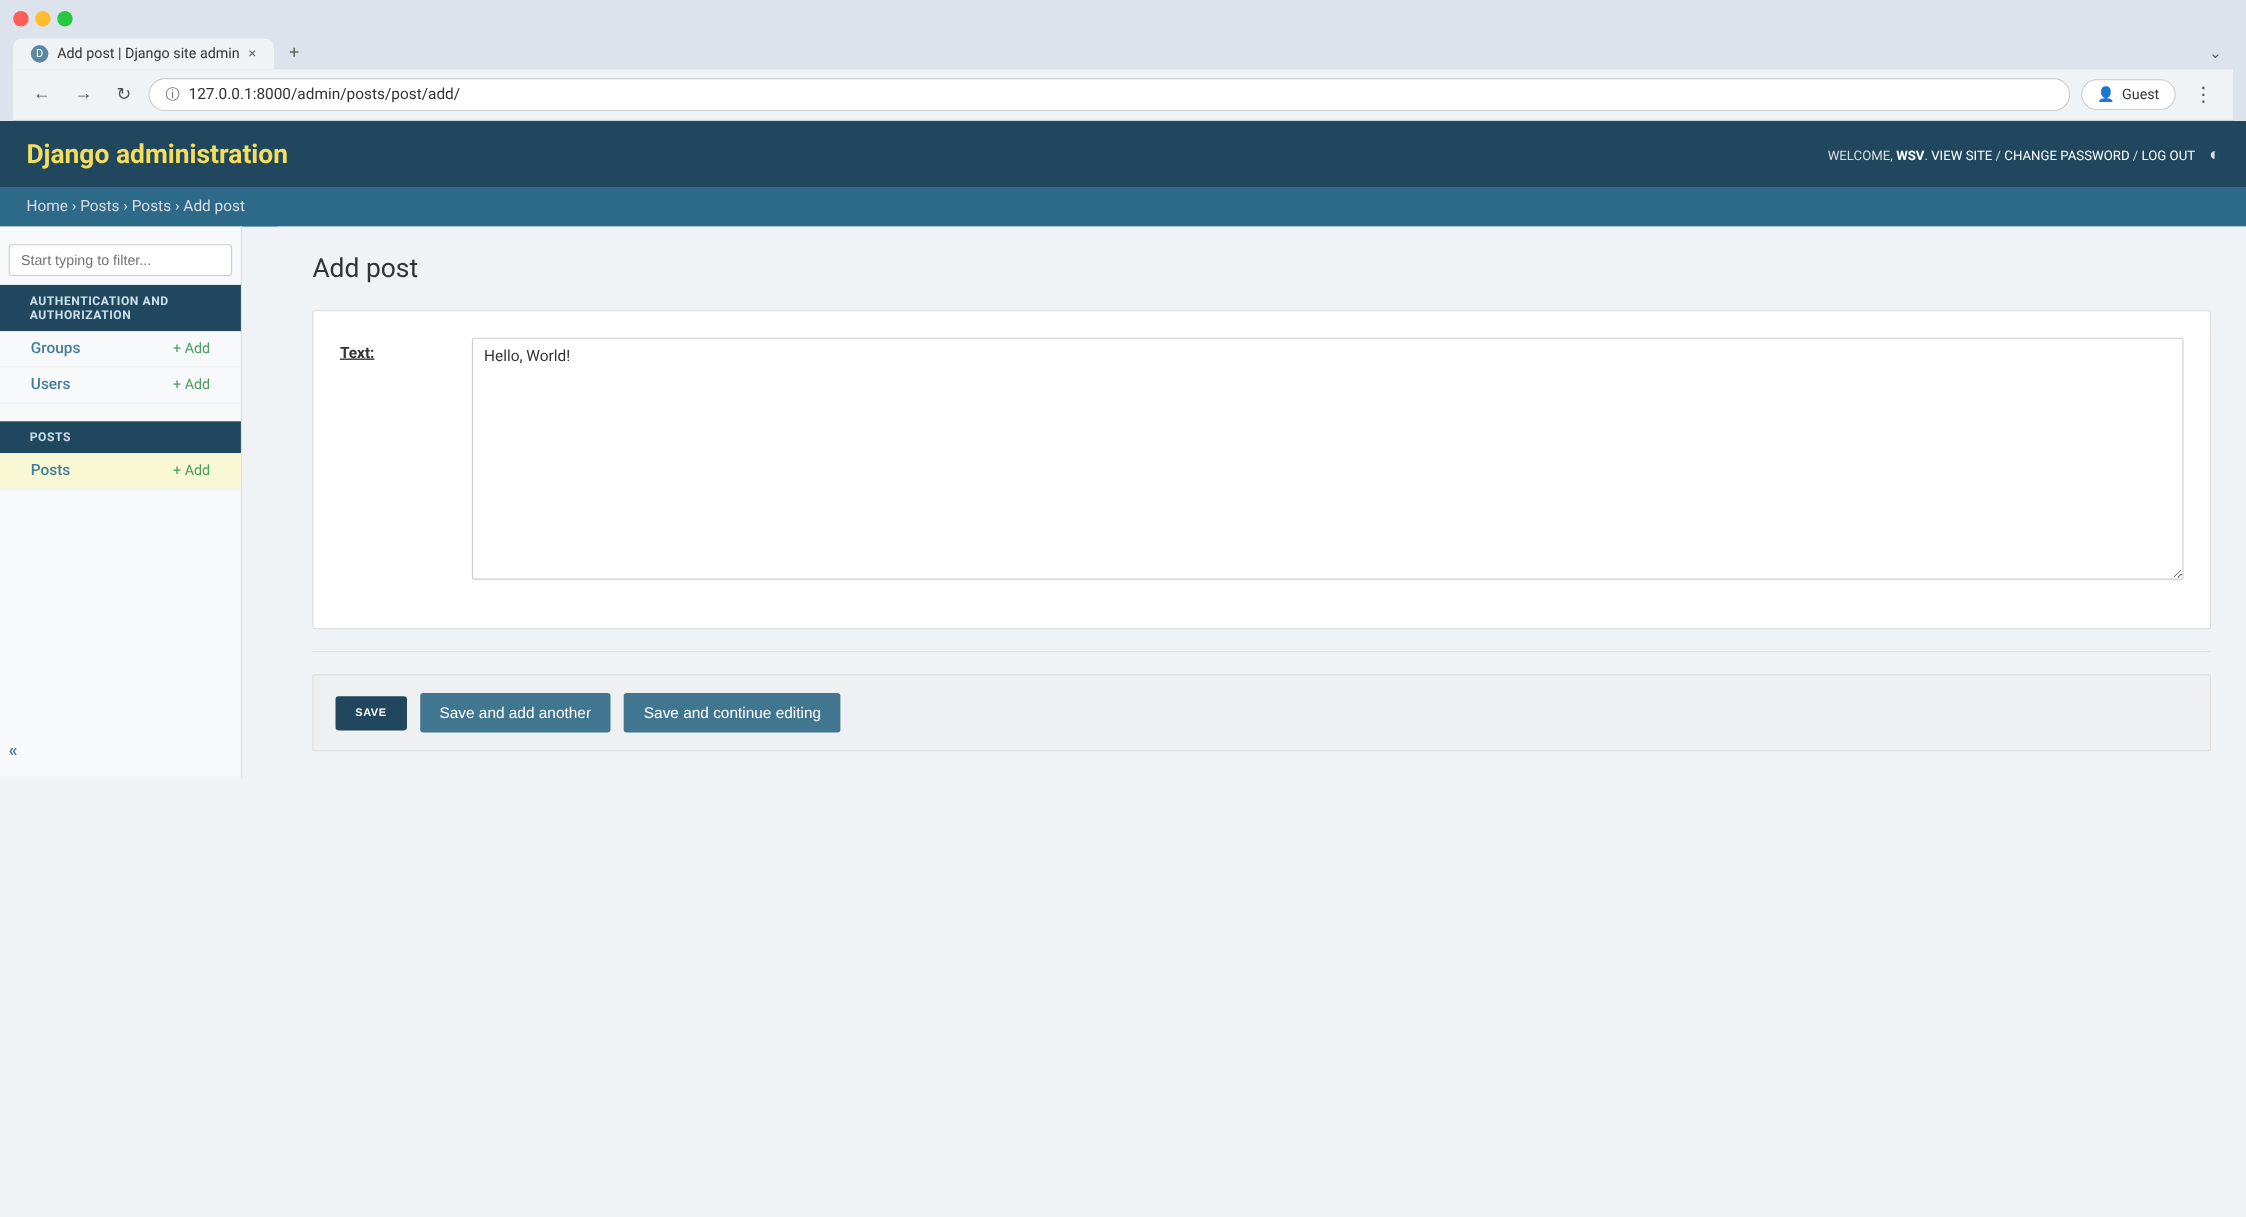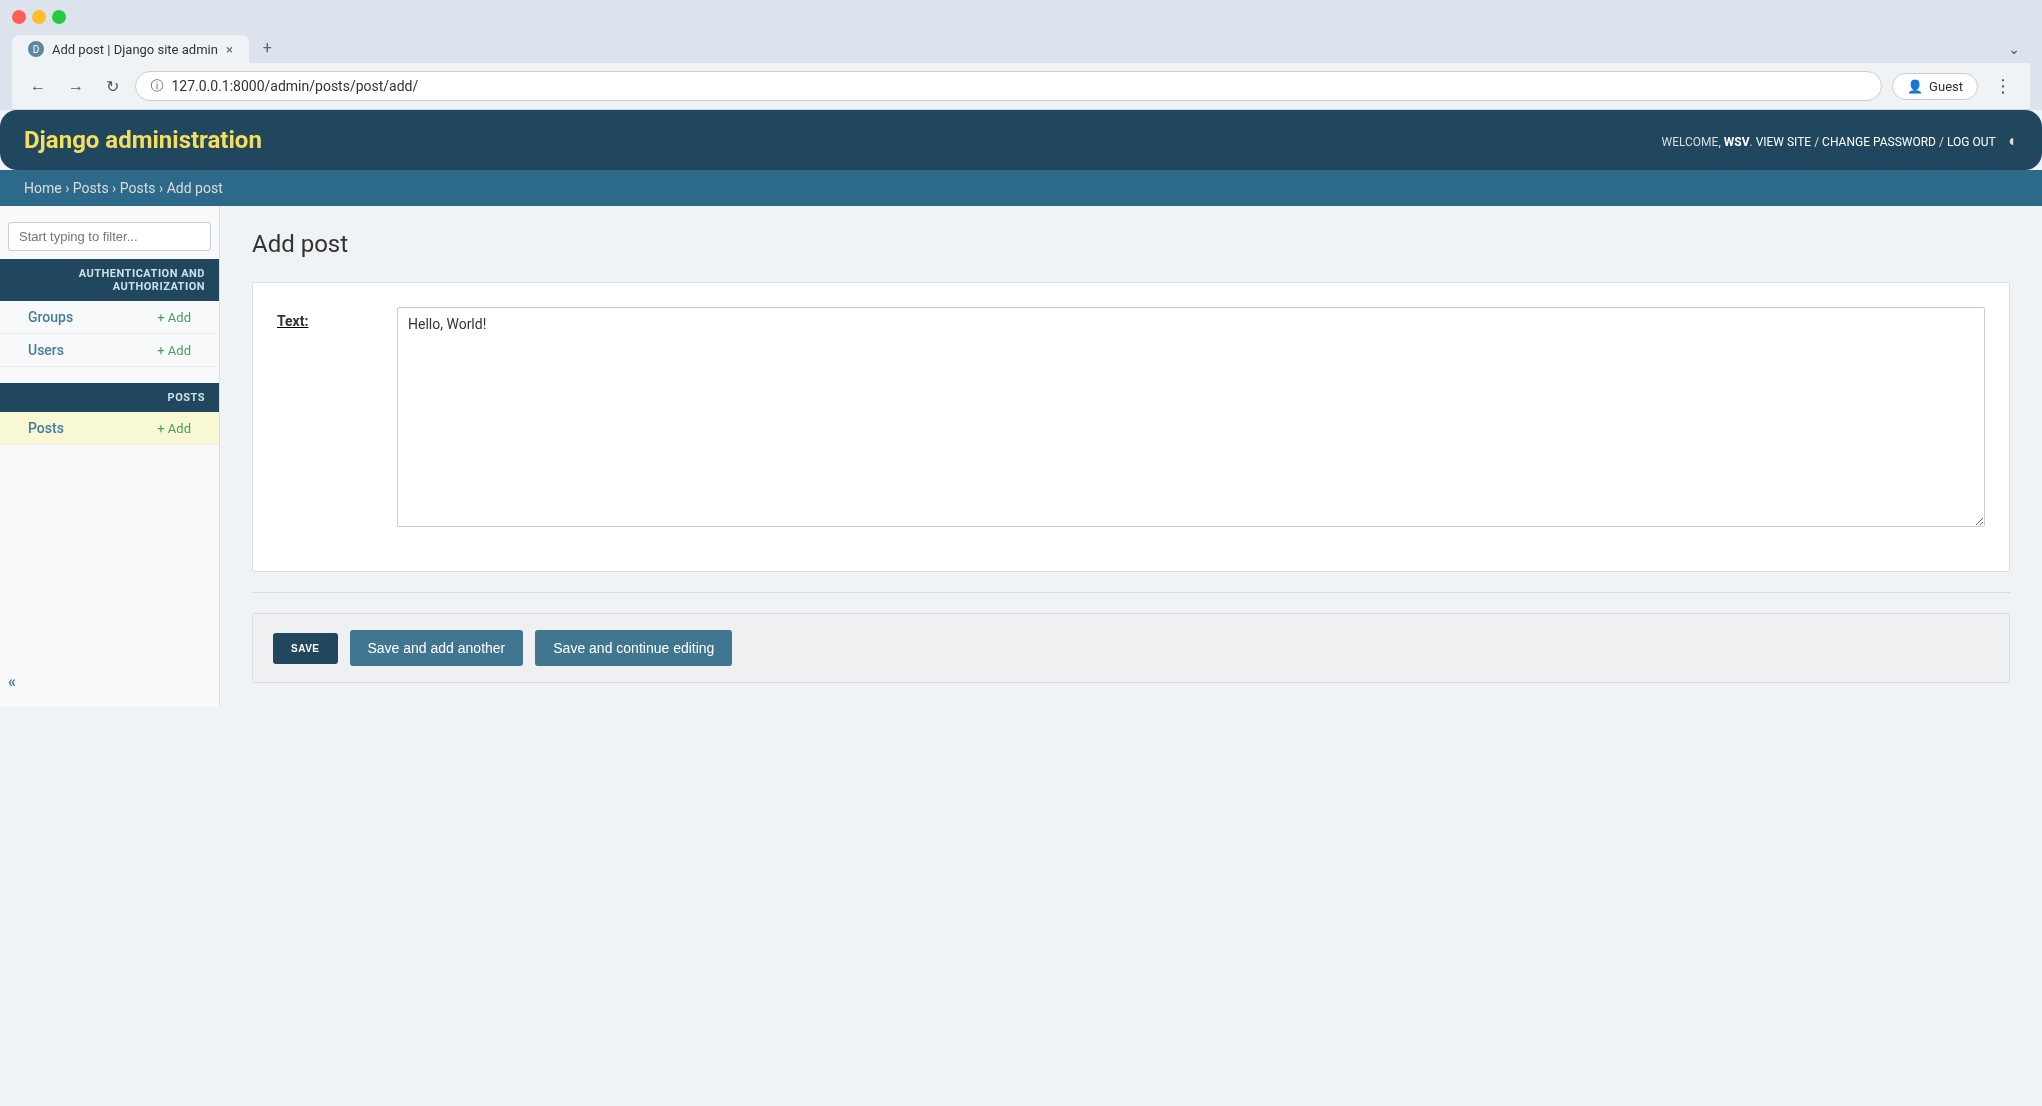--- a/index.html
+++ b/index.html
@@ -119,21 +119,20 @@
     }
 
     
     .django-app { background: #f0f3f6; min-height: 600px; }
     .django-header {
       background: #20475e;
       padding: 16px 24px;
       display: flex;
       align-items: center;
       justify-content: space-between;
-      border-radius: 17px;
     }
     .django-header-title {
       color: #f5dd5d;
       font-size: 24px;
       font-weight: bold;
       text-decoration: none;
     }
     .django-header-nav {
       color: #ddd;
       font-size: 12px;
@@ -147,20 +146,21 @@
       background: #2d6a8a;
       padding: 10px 24px;
       color: #ddd;
       font-size: 14px;
     }
     .django-breadcrumb a { color: #ddd; text-decoration: none; }
 
     .django-body {
       display: flex;
       min-height: 500px;
+      gap: 32px;
     }
 
     
     .sidebar {
       width: 220px;
       background: #f8f9fa;
       border-right: 1px solid #ddd;
       flex-shrink: 0;
       padding: 8px 0;
       position: relative;
@@ -176,23 +176,22 @@
       font-size: 13px;
       background: white;
       color: #333;
     }
     .sidebar-section-header {
       background: #20475e;
       color: #cce0eb;
       font-size: 11px;
       font-weight: bold;
       letter-spacing: 0.5px;
-      padding: 8px 14px;
+      padding: 8px 27px;
       text-transform: uppercase;
-      text-align: right;
     }
     .sidebar-item {
       padding: 8px 28px;
       display: flex;
       align-items: center;
       justify-content: space-between;
       font-size: 14px;
       border-bottom: 1px solid #eee;
     }
     .sidebar-item.active {

